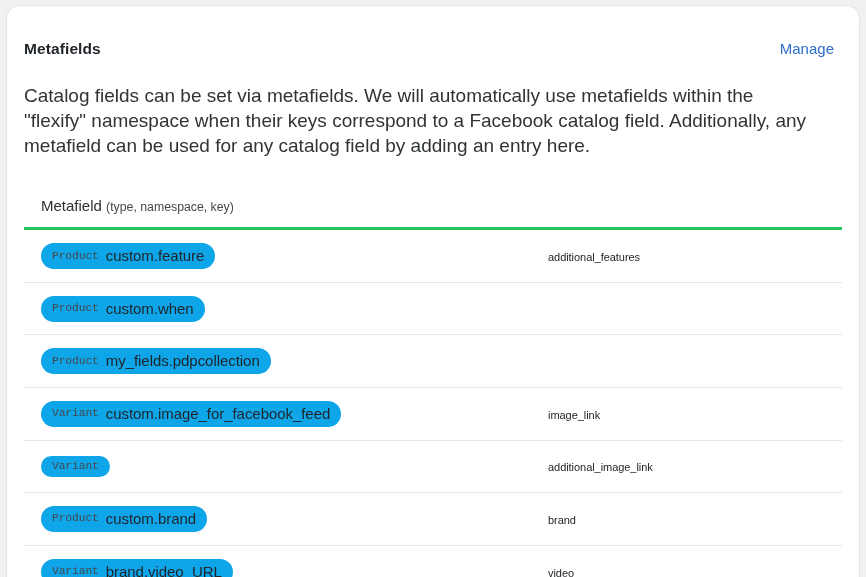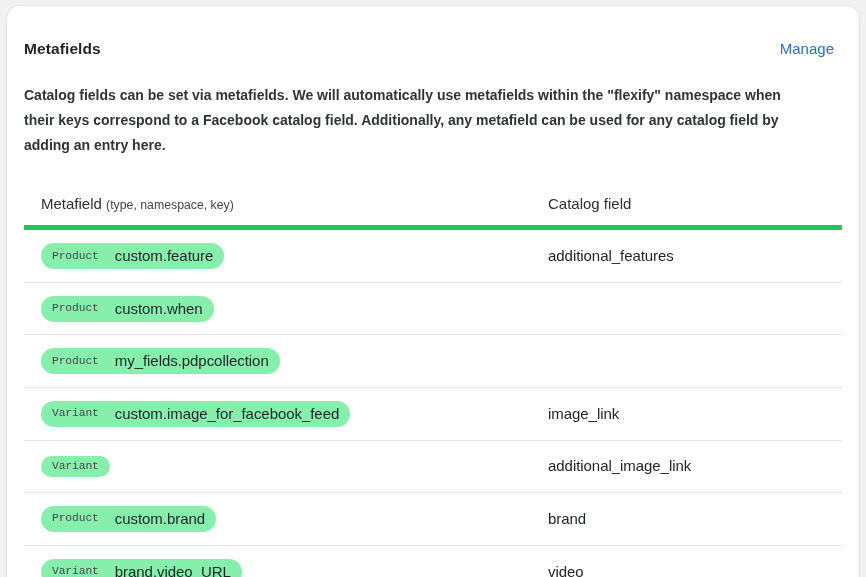--- a/index.html
+++ b/index.html
@@ -56,42 +56,41 @@
     color: #2c6ecb;
     text-decoration: none;
     line-height: 1;
     cursor: pointer;
   }
 
   
   .card-desc {
     margin: 0;
     padding: 14px 25px 0 17px;
-    font-size: 14px;
+    font-size: 19px;
     line-height: 25px;
     color: #303437;
     max-width: 830px;
-    font-weight: bold;
   }
 
   
   .table {
     margin-top: 26px;
     padding: 0 17px 0 17px;
   }
 
   .row {
     display: flex;
     align-items: center;
     height: 52.6px;
     border-bottom: 1px solid #e7e8ea;
   }
 
   .row.header-row {
-    border-bottom: 5px solid #22c55e;
+    border-bottom: 3px solid #22c55e;
     height: 46px;
     align-items: flex-end;
     padding-bottom: 12px;
   }
 
   .col-metafield {
     width: 524px;
     flex: 0 0 524px;
     padding-left: 17px;
   }
@@ -110,44 +109,44 @@
 
   .th .sub {
     font-size: 12.3px;
     color: #43474b;
   }
 
   
   .pill {
     display: inline-flex;
     align-items: center;
-    background: #86efac;
+    background: #0ea5e9;
     border-radius: 13px;
     padding: 4px 11px 5px 11px;
     max-width: 505px;
   }
 
   .pill-kind {
     font-family: "Liberation Mono", monospace;
     font-size: 11.3px;
     color: #44484c;
     letter-spacing: -0.1px;
     white-space: nowrap;
   }
 
   .pill-key {
     font-size: 15px;
     color: #1f2429;
-    margin-left: 16px;
+    margin-left: 7px;
     white-space: nowrap;
     letter-spacing: -0.05px;
   }
 
   .catalog-value {
-    font-size: 15px;
+    font-size: 11px;
     color: #22262a;
     white-space: nowrap;
     letter-spacing: -0.05px;
   }
 </style>
 </head>
 <body>
 
 <div class="page">
 
@@ -159,23 +158,20 @@
     </div>
 
     <p class="card-desc">Catalog fields can be set via metafields. We will automatically use metafields within the "flexify" namespace when their keys correspond to a Facebook catalog field. Additionally, any metafield can be used for any catalog field by adding an entry here.</p>
 
     <div class="table">
 
       <div class="row header-row">
         <div class="col-metafield">
           <span class="th"><span>Metafield</span> <span class="sub">(type, namespace, key)</span></span>
         </div>
-        <div class="col-catalog">
-          <span class="th">Catalog field</span>
-        </div>
       </div>
 
       <div id="rows-container">
           <div class="row">
             <div class="col-metafield"><span class="pill">
                 <span class="pill-kind">Product</span>
                 <span class="pill-key">custom.feature</span>
               </span></div>
             <div class="col-catalog"><span class="catalog-value">additional_features</span></div>
           </div>

